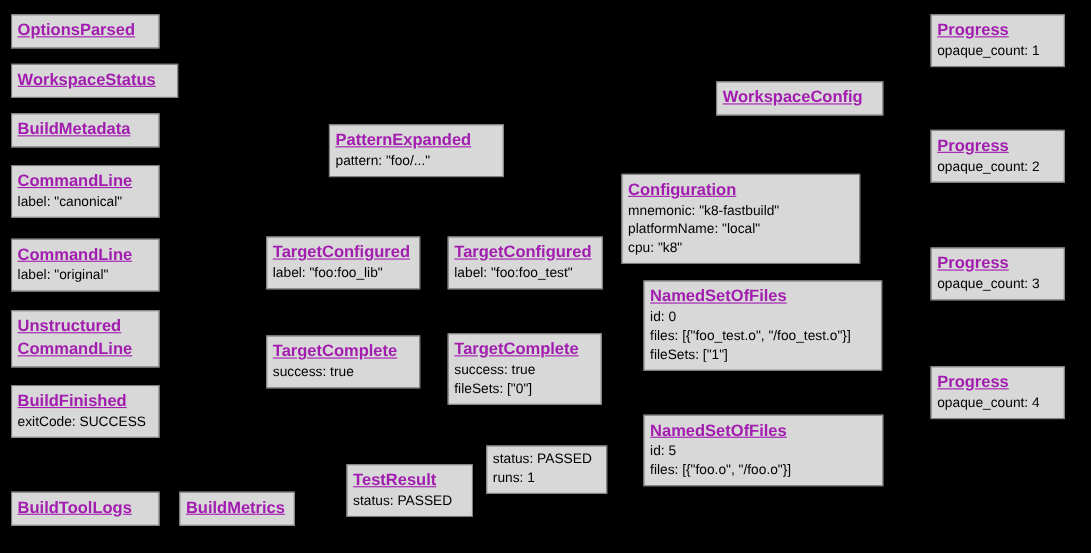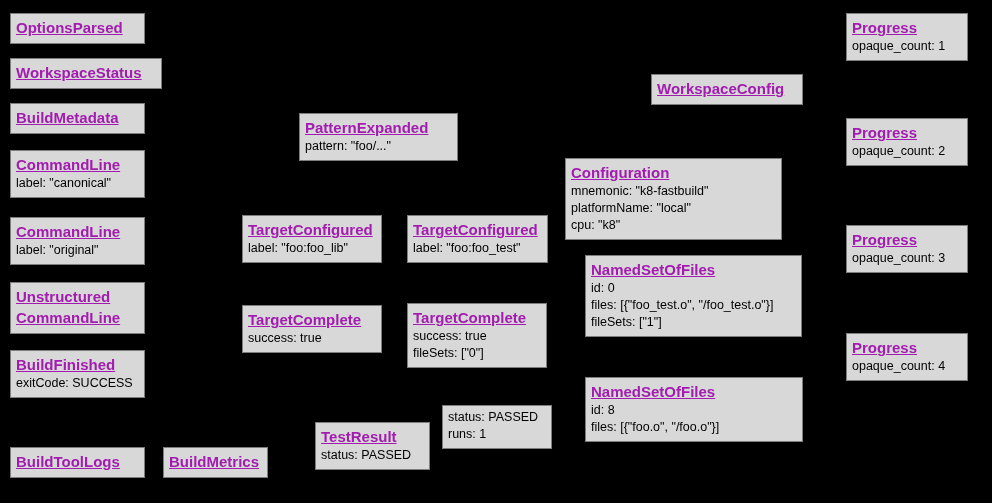--- a/index.html
+++ b/index.html
@@ -127,21 +127,21 @@
 
   <div class="node" style="left:585px; top:255px; width:217px;">
     <div class="node-title">NamedSetOfFiles</div>
     <div class="node-line">id: 0</div>
     <div class="node-line">files: [{"foo_test.o", "/foo_test.o"}]</div>
     <div class="node-line">fileSets: ["1"]</div>
   </div>
 
   <div class="node" style="left:585px; top:377px; width:218px;">
     <div class="node-title">NamedSetOfFiles</div>
-    <div class="node-line">id: 8</div>
+    <div class="node-line">id: 5</div>
     <div class="node-line">files: [{"foo.o", "/foo.o"}]</div>
   </div>
 
   <div class="node" style="left:846px; top:13px; width:122px;">
     <div class="node-title">Progress</div>
     <div class="node-line">opaque_count: 1</div>
   </div>
 
   <div class="node" style="left:846px; top:118px; width:122px;">
     <div class="node-title">Progress</div>

